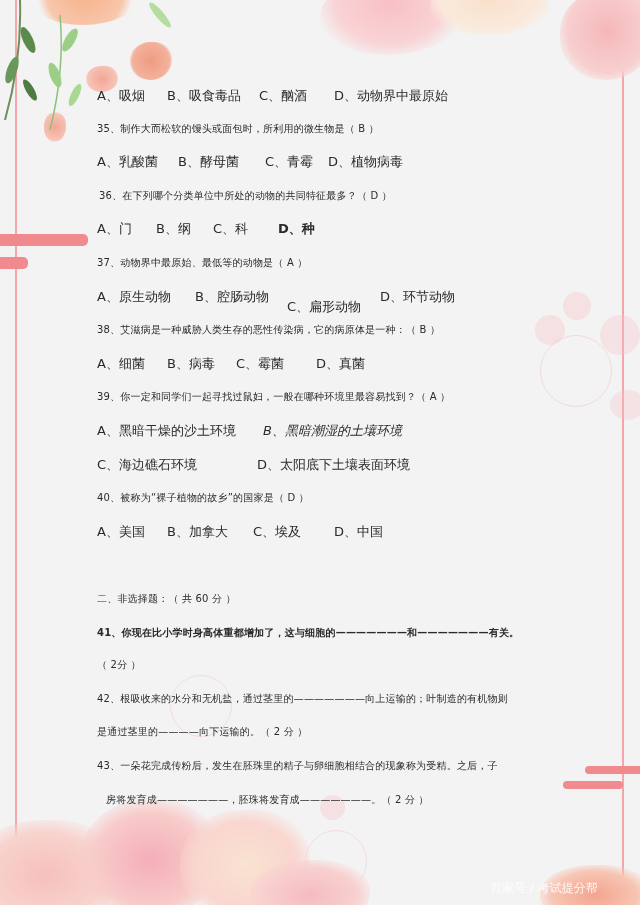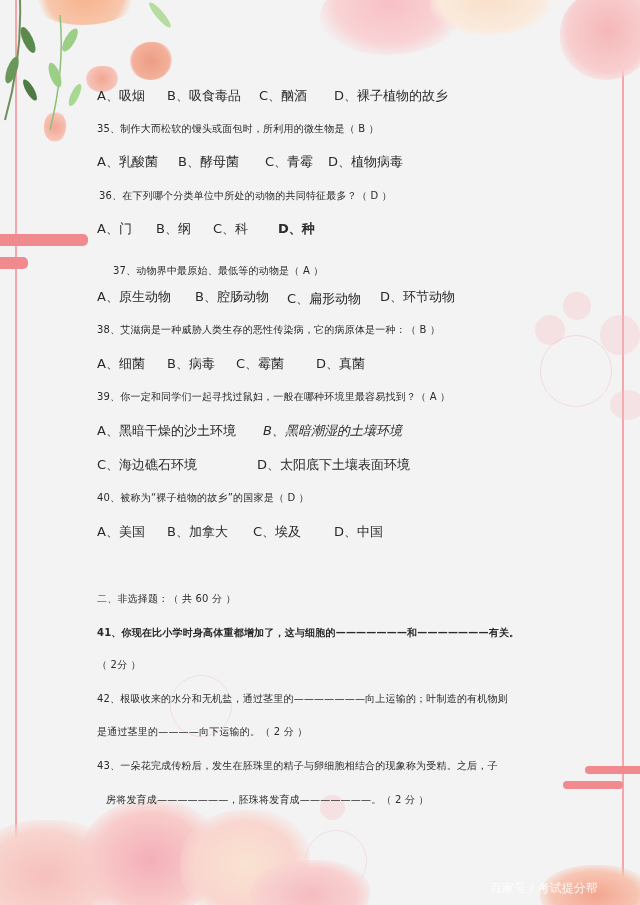--- a/index.html
+++ b/index.html
@@ -66,44 +66,44 @@
 <div class="flower" style="left:-30px; top:820px; width:150px; height:110px; background:radial-gradient(ellipse at 50% 50%, #f6c0bd, #f8d3cd 55%, rgba(248,211,205,0) 78%);"></div>
 <div class="flower" style="left:80px; top:800px; width:140px; height:120px; background:radial-gradient(ellipse at 50% 50%, #f4aeb9, #f8cbc9 55%, rgba(248,203,201,0) 78%);"></div>
 <div class="flower" style="left:180px; top:810px; width:130px; height:110px; background:radial-gradient(ellipse at 50% 50%, #f9e3d1, #f9d6cf 55%, rgba(249,214,207,0) 78%);"></div>
 <div class="flower" style="left:250px; top:860px; width:120px; height:70px; background:radial-gradient(ellipse at 50% 50%, #f5bcc0, #f8d0cf 55%, rgba(248,208,207,0) 78%);"></div>
 <div class="flower" style="left:540px; top:865px; width:110px; height:60px; background:radial-gradient(ellipse at 50% 50%, #f3a58f, #f7c5b3 55%, rgba(247,197,179,0) 78%);"></div>
 
 <div>
   <span class="opt" style="left:97px; top:89px;">A、吸烟</span>
   <span class="opt" style="left:167px; top:89px;">B、吸食毒品</span>
   <span class="opt" style="left:259px; top:89px;">C、酗酒</span>
-  <span class="opt" style="left:334px; top:89px;">D、裸子植物的故乡</span>
+  <span class="opt" style="left:334px; top:89px;">D、动物界中最原始</span>
 </div>
 
 <div class="line" style="left:97px; top:122px;">35、制作大而松软的馒头或面包时，所利用的微生物是（   B      ）</div>
 <div>
   <span class="opt" style="left:97px; top:155px;">A、乳酸菌</span>
   <span class="opt" style="left:178px; top:155px;">B、酵母菌</span>
   <span class="opt" style="left:265px; top:155px;">C、青霉</span>
   <span class="opt" style="left:328px; top:155px;">D、植物病毒</span>
 </div>
 
 <div class="line" style="left:99px; top:189px;"> 36、在下列哪个分类单位中所处的动物的共同特征最多？（   D      ）</div>
 <div>
   <span class="opt" style="left:97px; top:222px;">A、门</span>
   <span class="opt" style="left:156px; top:222px;">B、纲</span>
   <span class="opt" style="left:213px; top:222px;">C、科</span>
   <span class="opt" style="left:278px; top:222px;font-weight:bold;">D、种</span>
 </div>
 
-<div class="line" style="left:97px; top:264px;margin-left:16px;">37、动物界中最原始、最低等的动物是（    A    ）</div>
+<div class="line" style="left:97px; top:256px;">37、动物界中最原始、最低等的动物是（    A    ）</div>
 <div>
   <span class="opt" style="left:97px; top:290px;">A、原生动物</span>
   <span class="opt" style="left:195px; top:290px;">B、腔肠动物</span>
-  <span class="opt" style="left:287px; top:292px;">C、扁形动物</span>
+  <span class="opt" style="left:287px; top:300px;">C、扁形动物</span>
   <span class="opt" style="left:380px; top:290px;">D、环节动物</span>
 </div>
 
 <div class="line" style="left:97px; top:323px;">38、艾滋病是一种威胁人类生存的恶性传染病，它的病原体是一种：（   B    ）</div>
 <div>
   <span class="opt" style="left:97px; top:357px;">A、细菌</span>
   <span class="opt" style="left:167px; top:357px;">B、病毒</span>
   <span class="opt" style="left:236px; top:357px;">C、霉菌</span>
   <span class="opt" style="left:316px; top:357px;">D、真菌</span>
 </div>

